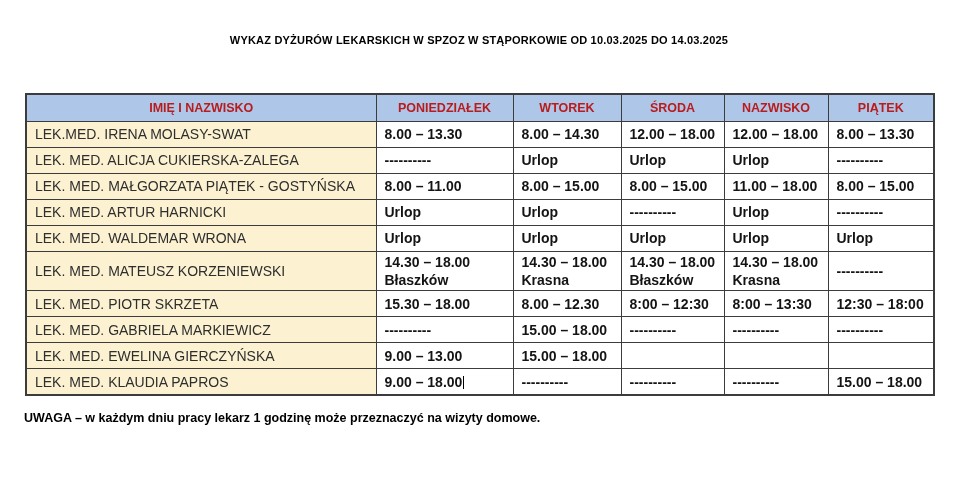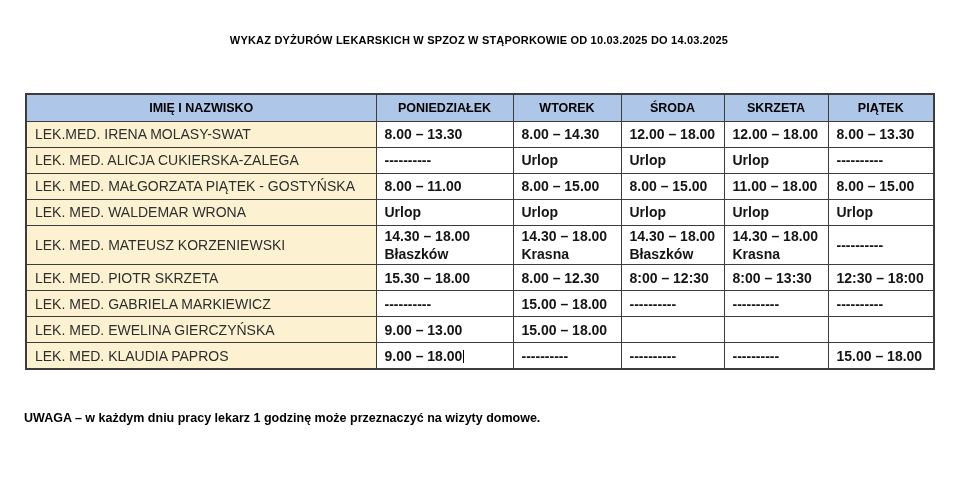--- a/index.html
+++ b/index.html
@@ -39,21 +39,21 @@
   table.schedule td {
     border: 1px solid var(--border-color, #3c3c3c);
     overflow: hidden;
   }
   table.schedule th {
     background: var(--header-bg, #aec6e8);
     height: 26px;
     font-size: 12.5px;
     font-weight: bold;
     text-align: center;
-    color: #000000;
+    color: #b91c1c;
     padding: 0 2px;
   }
   table.schedule td {
     height: 23px;
     font-size: 14px;
     padding: 1px 8px;
     line-height: 1.3;
   }
   td.name-cell {
     background: var(--name-bg, #fcf2d2);
@@ -102,21 +102,21 @@
       <col style="width:103px">
       <col style="width:104px">
       <col style="width:106px">
     </colgroup>
     <thead>
       <tr id="header-row">
           <th>IMIĘ I NAZWISKO</th>
           <th>PONIEDZIAŁEK</th>
           <th>WTOREK</th>
           <th>ŚRODA</th>
-          <th>SKRZETA</th>
+          <th>NAZWISKO</th>
           <th>PIĄTEK</th>
         </tr>
     </thead>
     <tbody id="table-body">
         <tr>
           <td class="name-cell">LEK.MED. IRENA MOLASY-SWAT</td>
           <td class="day-cell">8.00 – 13.30</td>
           <td class="day-cell">8.00 – 14.30</td>
           <td class="day-cell">12.00 – 18.00</td>
           <td class="day-cell">12.00 – 18.00</td>
@@ -132,20 +132,28 @@
         </tr>
         <tr>
           <td class="name-cell">LEK. MED. MAŁGORZATA PIĄTEK - GOSTYŃSKA</td>
           <td class="day-cell">8.00 – 11.00</td>
           <td class="day-cell">8.00 – 15.00</td>
           <td class="day-cell">8.00 – 15.00</td>
           <td class="day-cell">11.00 – 18.00</td>
           <td class="day-cell">8.00 – 15.00</td>
         </tr>
         <tr>
+          <td class="name-cell">LEK. MED. ARTUR HARNICKI</td>
+          <td class="day-cell">Urlop</td>
+          <td class="day-cell">Urlop</td>
+          <td class="day-cell">----------</td>
+          <td class="day-cell">Urlop</td>
+          <td class="day-cell">----------</td>
+        </tr>
+        <tr>
           <td class="name-cell">LEK. MED. WALDEMAR WRONA</td>
           <td class="day-cell">Urlop</td>
           <td class="day-cell">Urlop</td>
           <td class="day-cell">Urlop</td>
           <td class="day-cell">Urlop</td>
           <td class="day-cell">Urlop</td>
         </tr>
         <tr>
           <td class="name-cell">LEK. MED. MATEUSZ KORZENIEWSKI</td>
           <td class="day-cell">14.30 – 18.00<br>Błaszków</td>

